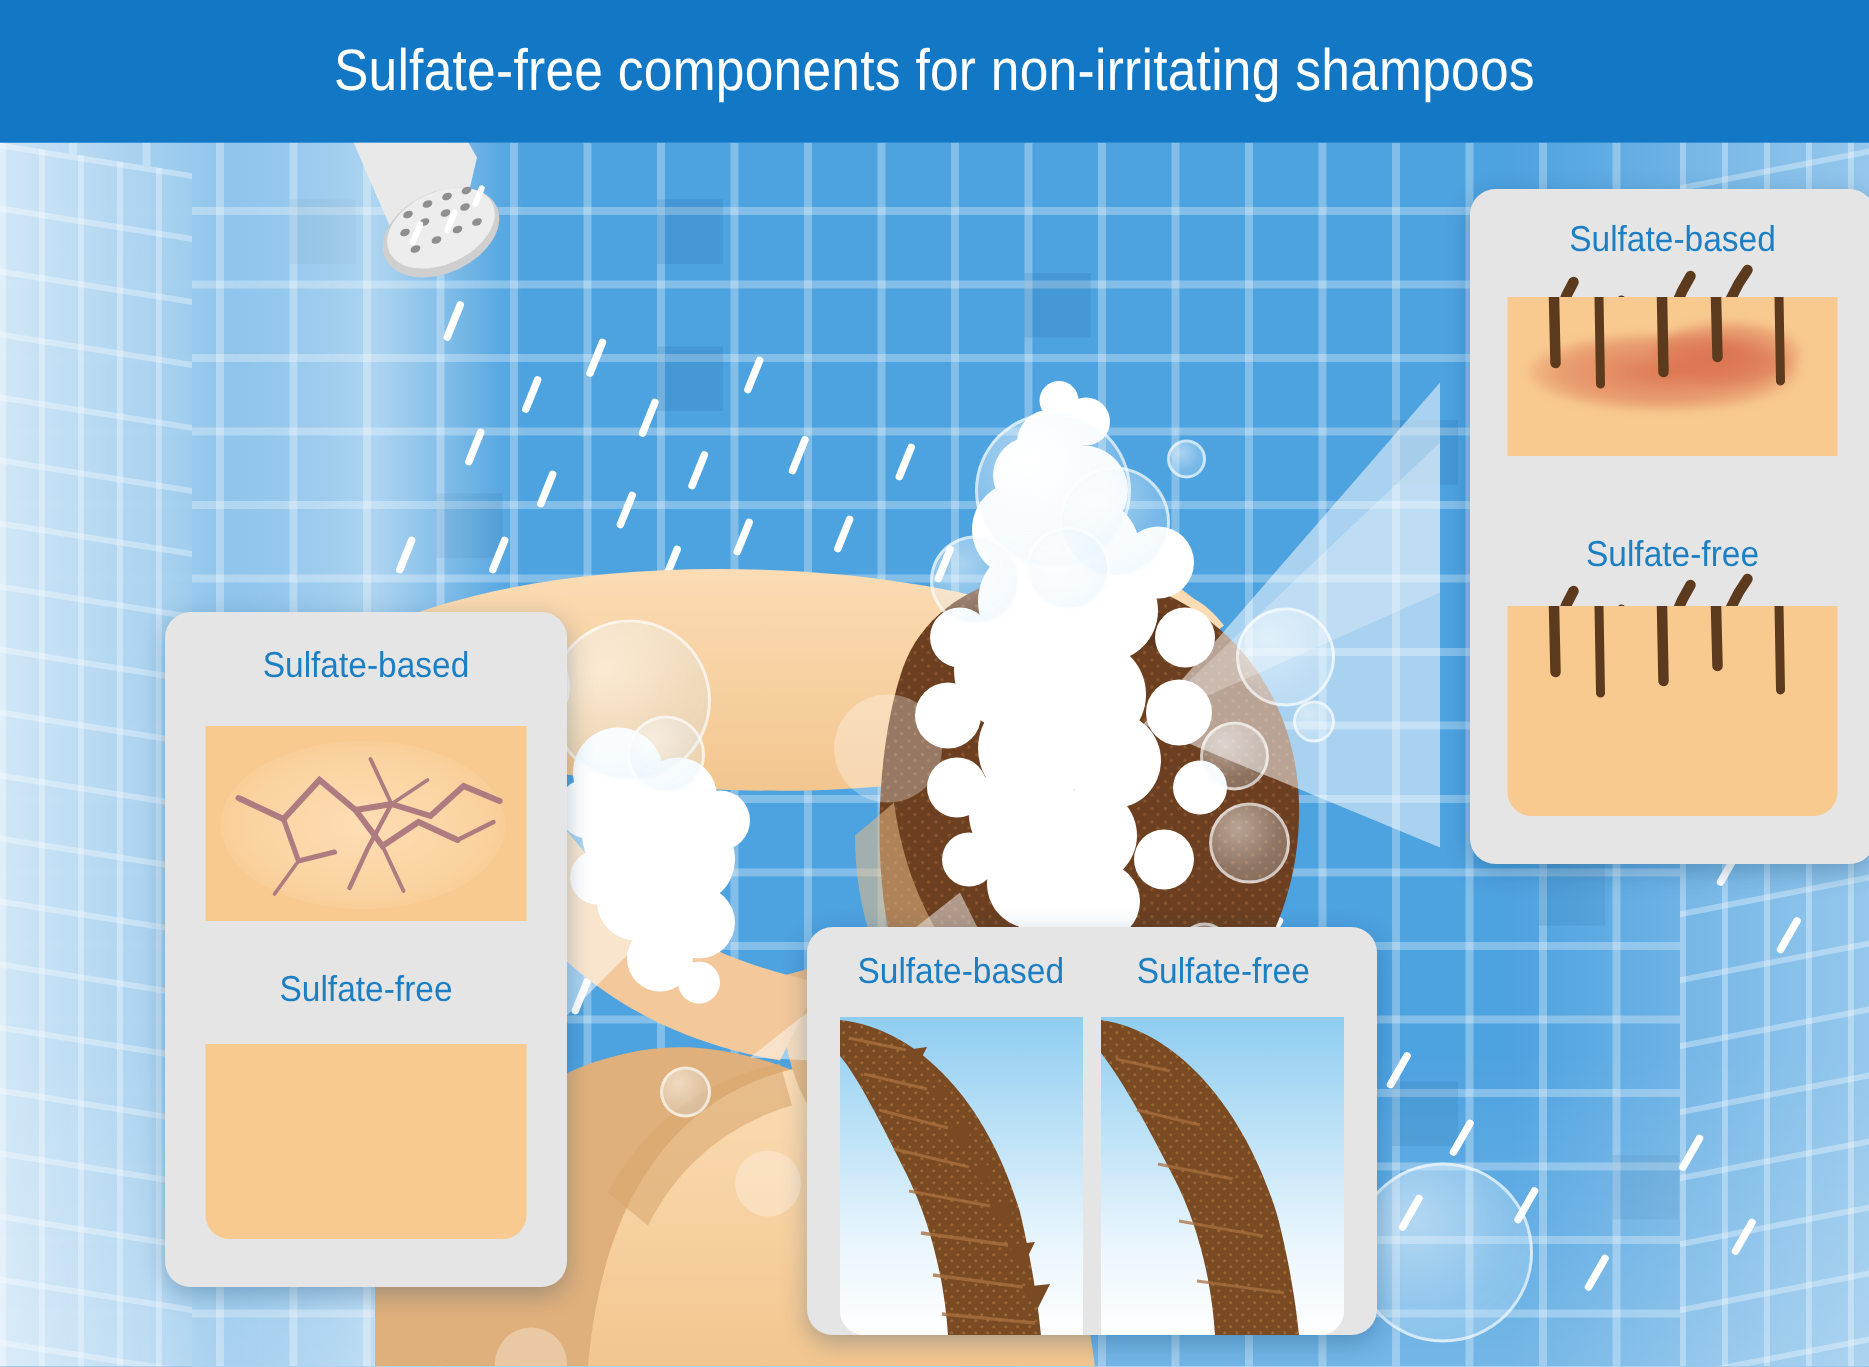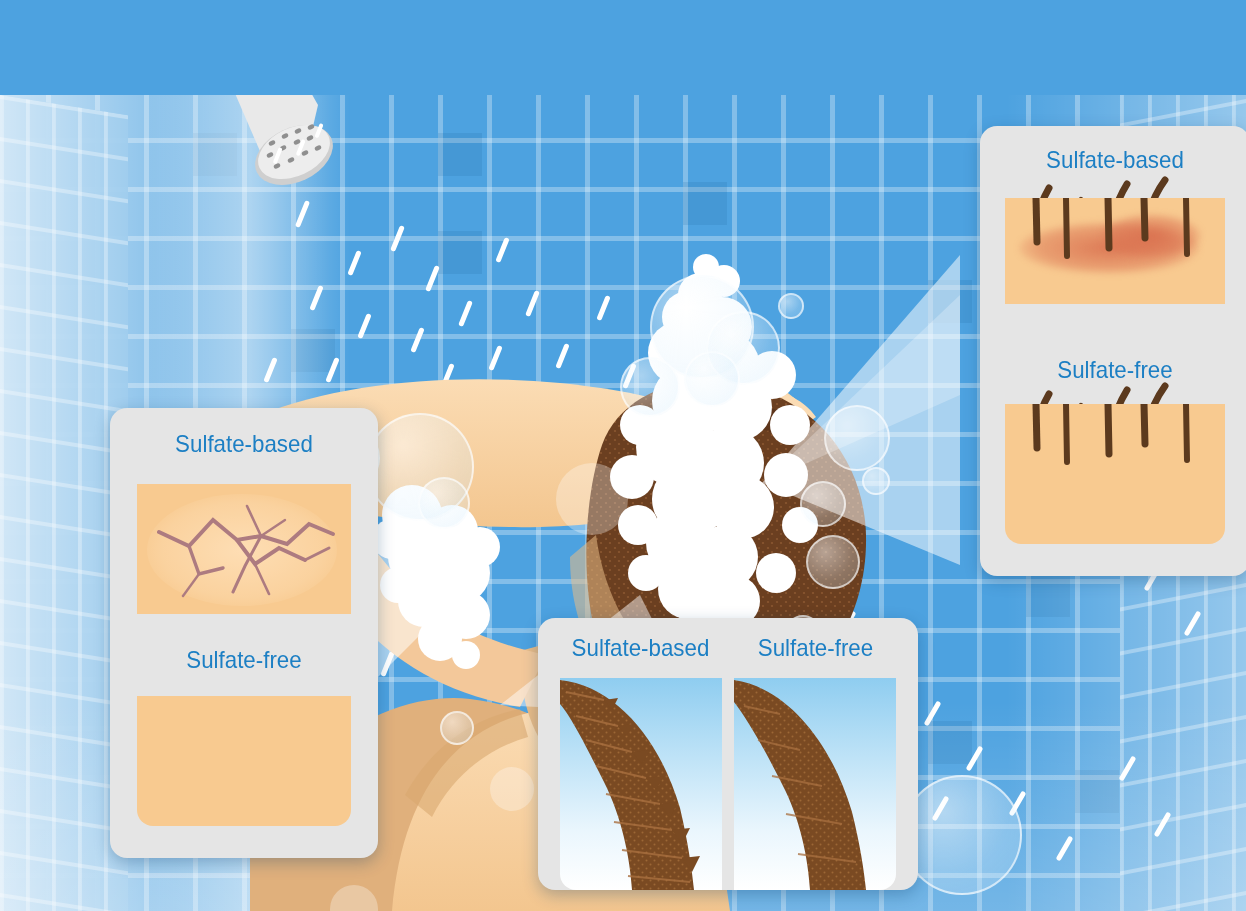--- a/index.html
+++ b/index.html
@@ -136,20 +136,23 @@
   .strand-panel{
     background:linear-gradient(to bottom,#8fcdf0 0%,#bfe3f7 38%,#eaf6fd 72%,#ffffff 100%);
     position:relative;overflow:hidden;
   }
 </style>
 </head>
 <body>
 
 <div id="poster">
 
+  <div class="header">
+    <div class="header-title">Sulfate-free components for non-irritating shampoos</div>
+  </div>
 
   <div class="scene">
 
     <div class="wall"></div>
 
     <div class="tile-dark" style="left:193px;top:38px;"></div>
     <div class="tile-dark" style="left:438px;top:38px;"></div>
     <div class="tile-dark" style="left:683px;top:87px;"></div>
     <div class="tile-dark" style="left:438px;top:136px;"></div>
     <div class="tile-dark" style="left:928px;top:185px;"></div>

